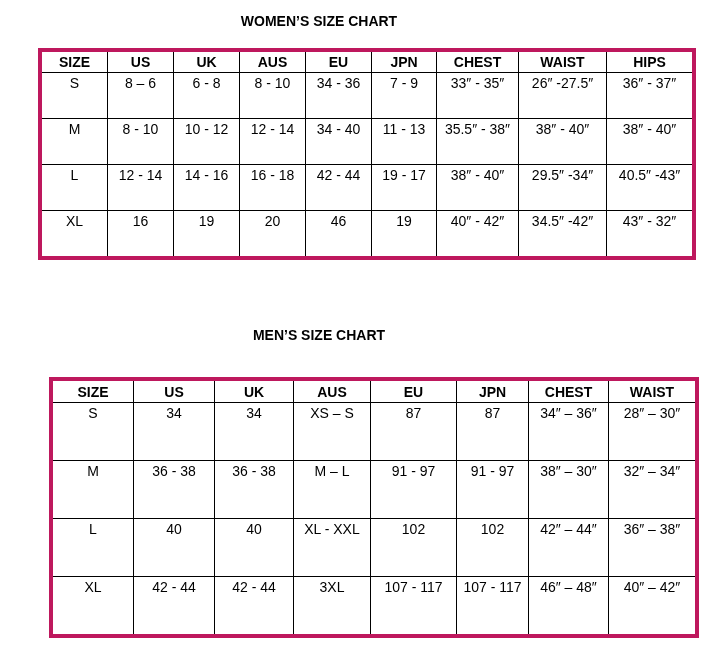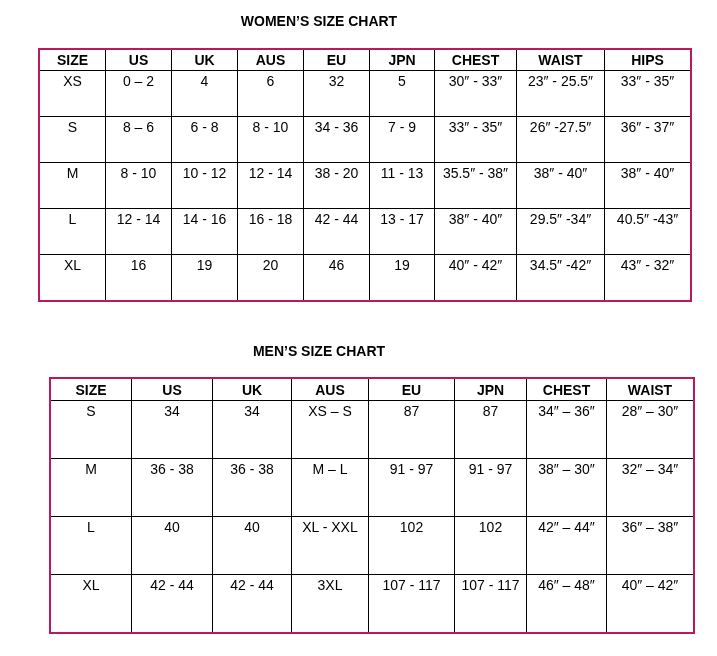--- a/index.html
+++ b/index.html
@@ -18,27 +18,27 @@
   .chart-title {
     position: absolute;
     left: 0;
     width: 638px;
     text-align: center;
     font-size: 14px;
     font-weight: bold;
     letter-spacing: 0px;
   }
   #womens-title { top: 13px; }
-  #mens-title   { top: 343px; }
+  #mens-title   { top: 327px; }
 
   table.size-chart {
     position: absolute;
     border-collapse: collapse;
     table-layout: fixed;
-    border: 2px solid #be185d;
+    border: 4px solid #be185d;
   }
   table.size-chart th,
   table.size-chart td {
     border: 1px solid #000000;
     text-align: center;
     font-size: 14px;
     padding: 0;
     overflow: hidden;
     white-space: nowrap;
   }
@@ -90,59 +90,48 @@
         <th>AUS</th>
         <th>EU</th>
         <th>JPN</th>
         <th>CHEST</th>
         <th>WAIST</th>
         <th>HIPS</th>
       </tr>
   </thead>
   <tbody>
       <tr>
-        <td>XS</td>
-        <td>0 – 2</td>
-        <td>4</td>
-        <td>6</td>
-        <td>32</td>
-        <td>5</td>
-        <td>30″ - 33″</td>
-        <td>23″ - 25.5″</td>
-        <td>33″ - 35″</td>
-      </tr>
-      <tr>
         <td>S</td>
         <td>8 – 6</td>
         <td>6 - 8</td>
         <td>8 - 10</td>
         <td>34 - 36</td>
         <td>7 - 9</td>
         <td>33″ - 35″</td>
         <td>26″ -27.5″</td>
         <td>36″ - 37″</td>
       </tr>
       <tr>
         <td>M</td>
         <td>8 - 10</td>
         <td>10 - 12</td>
         <td>12 - 14</td>
-        <td>38 - 20</td>
+        <td>34 - 40</td>
         <td>11 - 13</td>
         <td>35.5″ - 38″</td>
         <td>38″ - 40″</td>
         <td>38″ - 40″</td>
       </tr>
       <tr>
         <td>L</td>
         <td>12 - 14</td>
         <td>14 - 16</td>
         <td>16 - 18</td>
         <td>42 - 44</td>
-        <td>13 - 17</td>
+        <td>19 - 17</td>
         <td>38″ - 40″</td>
         <td>29.5″ -34″</td>
         <td>40.5″ -43″</td>
       </tr>
       <tr>
         <td>XL</td>
         <td>16</td>
         <td>19</td>
         <td>20</td>
         <td>46</td>

